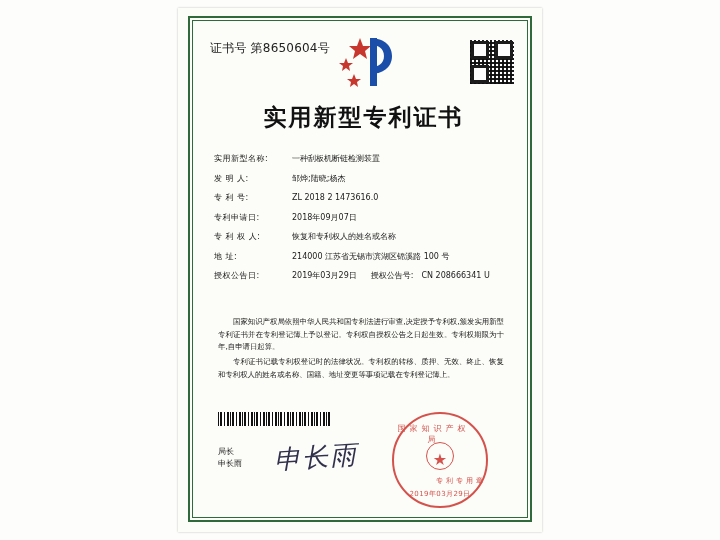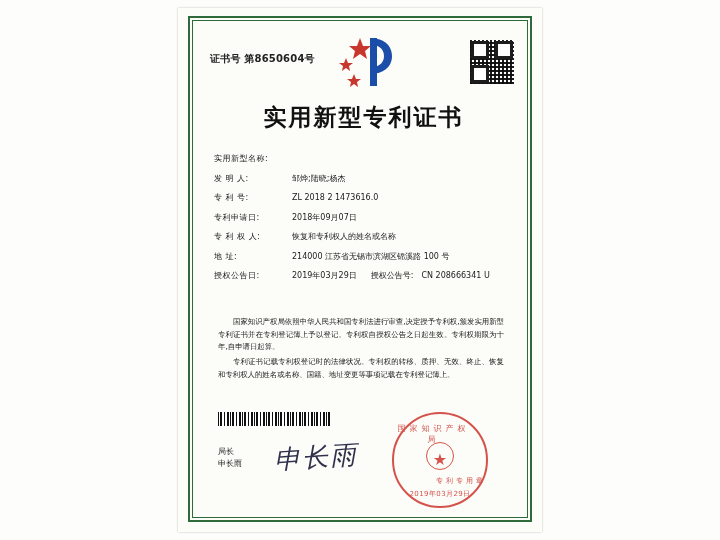--- a/index.html
+++ b/index.html
@@ -43,26 +43,25 @@
     top: 12px;
     right: 14px;
     bottom: 14px;
     border: 1px solid #2f6b3a;
   }
 
   
   .cert-no {
     position: absolute;
     left: 32px;
-    top: 44px;
-    font-size: 10px;
+    top: 32px;
+    font-size: 12px;
     color: #222;
     letter-spacing: 0.2px;
     white-space: nowrap;
-    font-weight: bold;
   }
   .logo {
     position: absolute;
     left: 152px;
     top: 26px;
     width: 74px;
     height: 56px;
   }
   .qr {
     position: absolute;
@@ -288,20 +287,21 @@
 
     <div class="qr">
         <div class="qr-b"></div>
       </div>
 
     <div class="title">实用新型专利证书</div>
 
     <div class="fields">
       <div class="field-row">
         <div class="field-label wide">实用新型名称:</div>
+        <div class="field-value">一种刮板机断链检测装置</div>
       </div>
       <div class="field-row">
         <div class="field-label wide">发  明  人:</div>
         <div class="field-value">邹烨;陆晓;杨杰</div>
       </div>
       <div class="field-row">
         <div class="field-label wide">专  利  号:</div>
         <div class="field-value">ZL 2018 2 1473616.0</div>
       </div>
       <div class="field-row">

